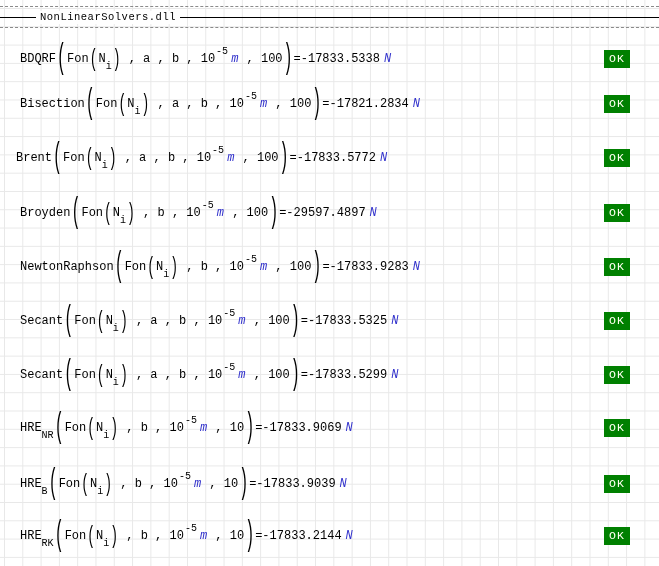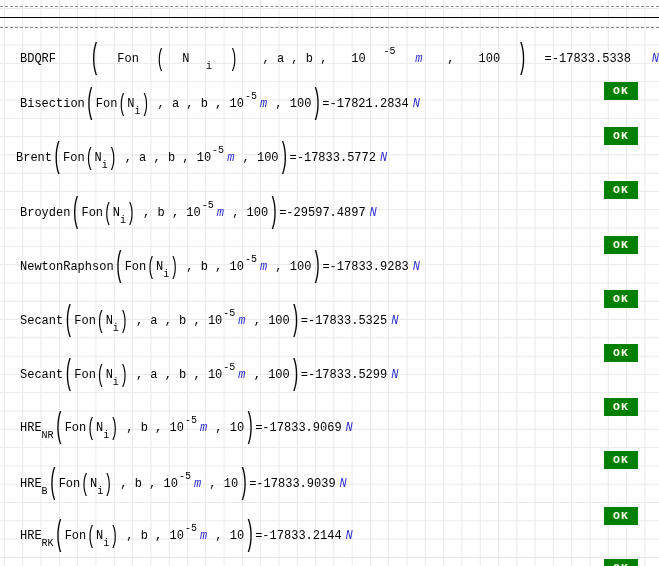--- a/index.html
+++ b/index.html
@@ -34,54 +34,54 @@
     font-size:10.5px;line-height:13px;letter-spacing:0.5px;color:var(--ink);
     white-space:pre;
   }
   .rows{position:absolute;left:0;right:0;top:0;bottom:0;}
   .row{
     position:absolute;left:0;right:0;height:44px;
     display:flex;align-items:center;
     padding-left:20px;
     font-size:12px;white-space:pre;
   }
-  .row:nth-of-type(1){top:37px;justify-content:space-between;}
+  .row:nth-of-type(1){top:37px;}
   .row:nth-of-type(2){top:82px;}
   .row:nth-of-type(3){top:136px;padding-left:16px;}
   .row:nth-of-type(4){top:191px;}
   .row:nth-of-type(5){top:245px;}
   .row:nth-of-type(6){top:299px;}
   .row:nth-of-type(7){top:353px;}
   .row:nth-of-type(8){top:406px;}
   .row:nth-of-type(9){top:462px;}
   .row:nth-of-type(10){top:514px;}
   .t{display:inline-block;white-space:pre;}
   .sub{position:relative;top:7px;font-size:10px;}
   .sup{position:relative;top:-8px;font-size:10px;margin:0 3px 0 1px;}
   .unit{color:var(--unit-blue);font-style:italic;}
   .tol-unit{margin-right:1px;}
   .res-unit{margin-left:4px;}
   .bp{display:inline-block;font-size:15px;transform:scaleY(2.3);line-height:15px;margin:0 1px;}
   .sp{display:inline-block;font-size:13px;transform:scaleY(1.8);line-height:13px;margin:0 1px;}
   .ok{
     position:absolute;left:604px;top:13px;
-    width:34px;height:18px;
+    width:26px;height:18px;
     background:var(--ok-bg);color:var(--ok-text);
-    font-size:11.5px;font-weight:bold;line-height:18px;text-align:center;
+    font-size:11.5px;font-weight:normal;line-height:18px;text-align:center;
     letter-spacing:1px;
-    margin-top:32px;
   }
 </style>
 </head>
 <body>
 
 <div class="canvas">
   <div class="dash dash-a"></div>
   <div class="area-sep">
     <div class="area-line"></div>
+    <span class="area-label">NonLinearSolvers.dll</span>
   </div>
   <div class="dash dash-b"></div>
   <div class="rows">
   <div class="row">
     <span class="t">BDQRF</span>
     <span class="t sub"></span>
     <span class="bp">(</span>
     <span class="t">Fon</span>
     <span class="sp">(</span>
     <span class="t">N</span>

